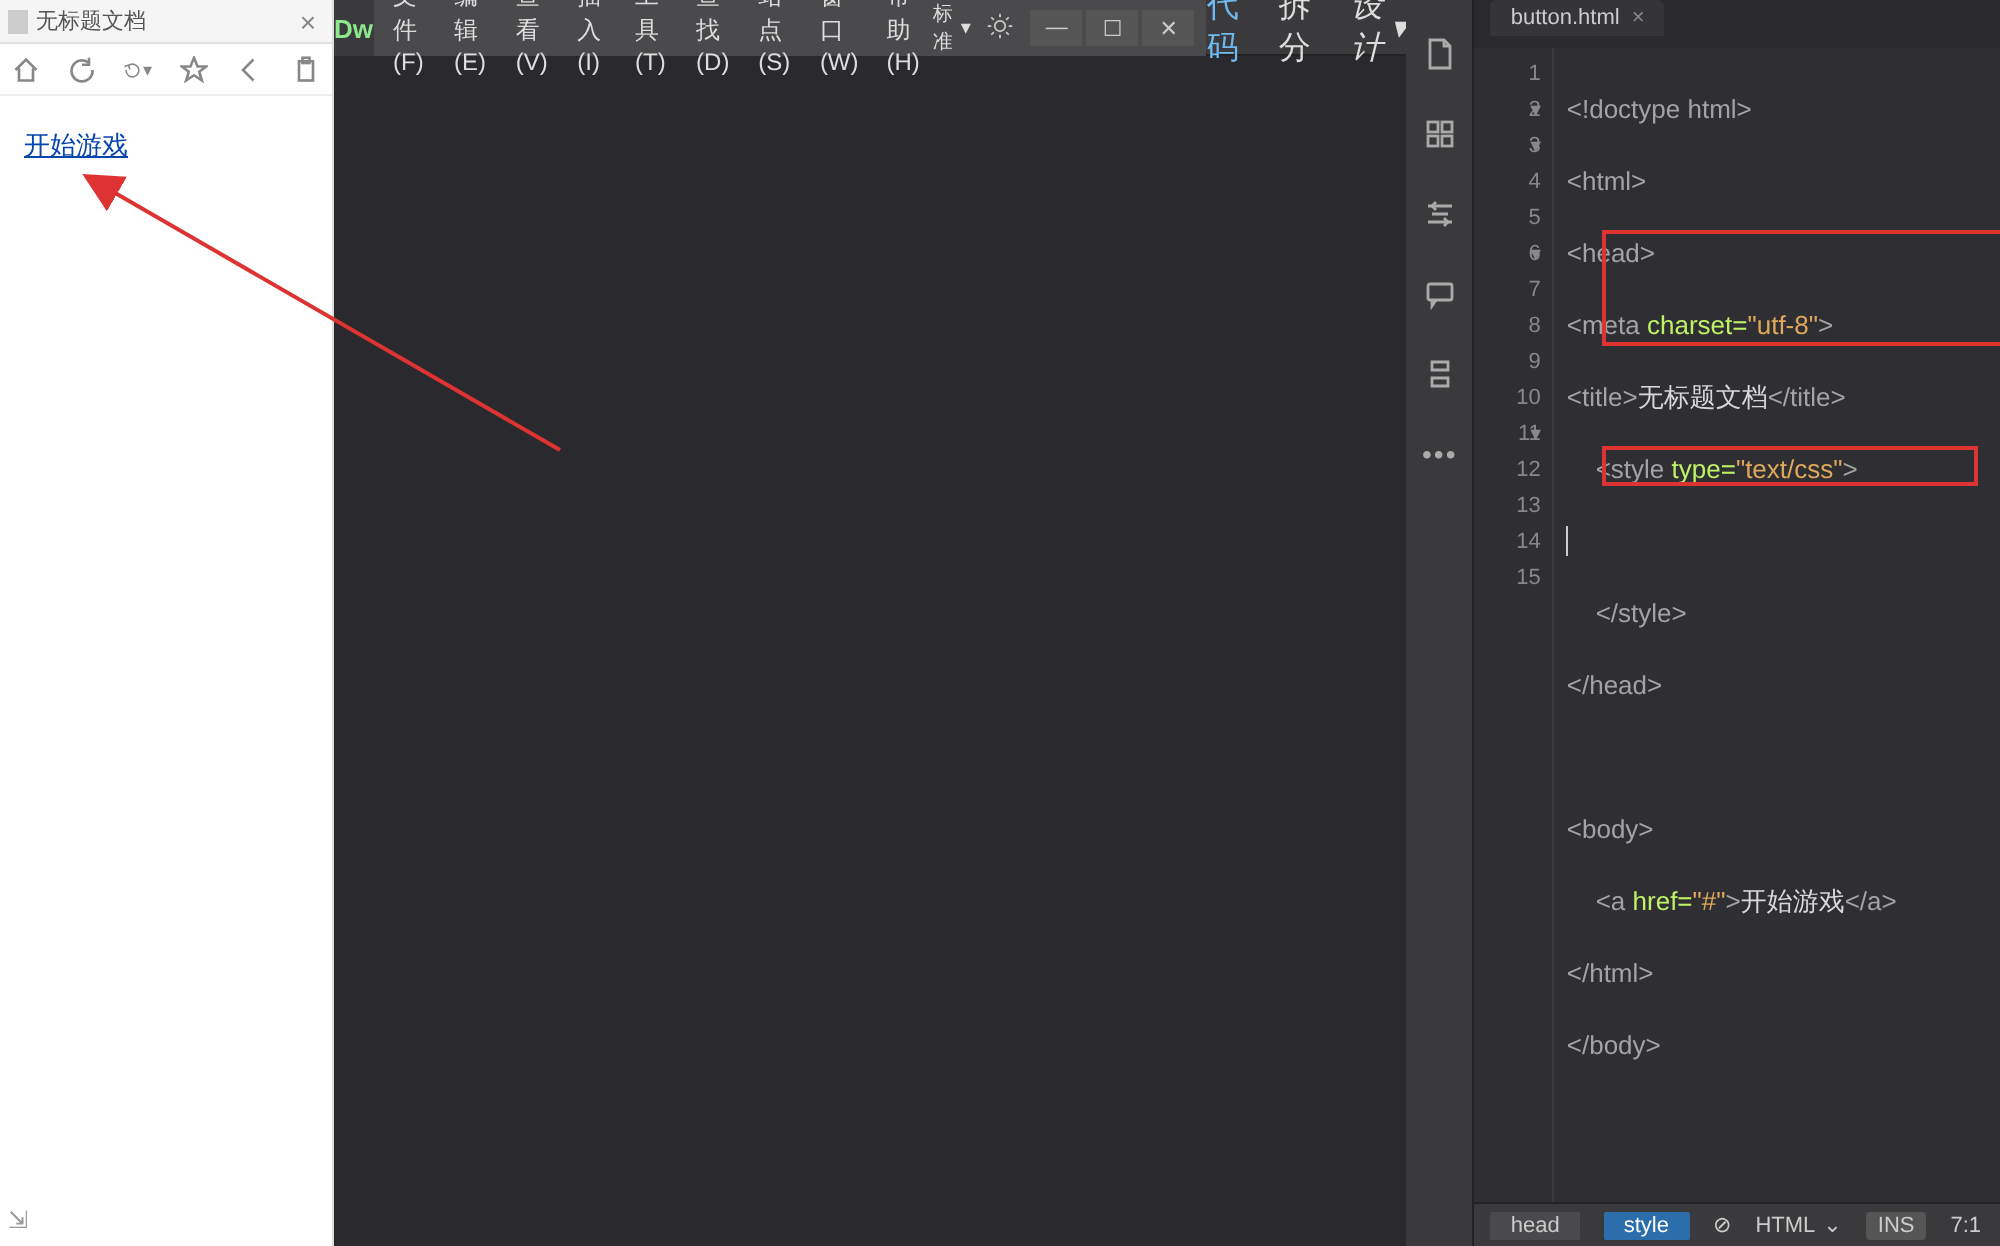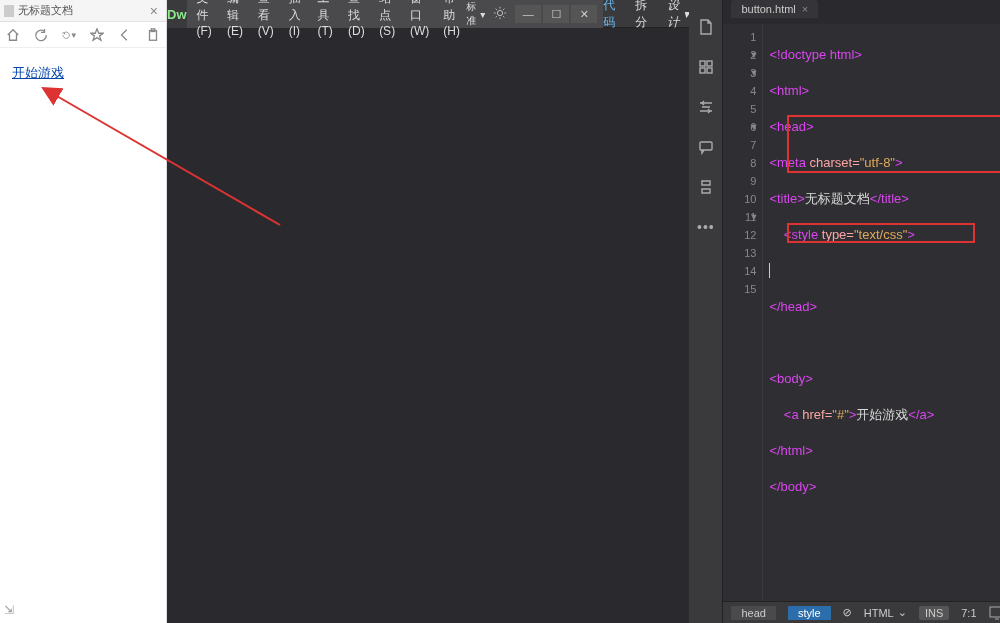--- a/index.html
+++ b/index.html
@@ -26,21 +26,21 @@
 .dw-logo { width: 28px; height: 28px; display: flex; align-items: center; justify-content: center; font-weight: bold; font-size: 13px; color: #8de88d; background: #3a3a3d; }
 .dw-menus { display: flex; gap: 2px; margin-left: 4px; }
 .dw-menu-item { padding: 0 6px; cursor: default; }
 .dw-right-controls { margin-left: auto; display: flex; align-items: center; gap: 8px; padding-right: 6px; }
 .standard { font-size: 10px; color: #ddd; display: flex; align-items: center; gap: 4px; }
 .gear { width: 14px; height: 14px; }
 .win-btns { display: flex; gap: 2px; }
 .win-btn { width: 26px; height: 18px; background: #555; display: flex; align-items: center; justify-content: center; font-size: 11px; color: #ccc; }
 
 
-.dw-subbar { height: 28px; background: #3a3a3d; display: flex; align-items: center; justify-content: center; gap: 20px; font-size: 12px; color: #ddd; border-bottom: 1px solid #222; }
+.dw-subbar { height: 28px; background: #3a3a3d; display: flex; align-items: center; justify-content: center; gap: 20px; font-size: 16px; color: #ddd; border-bottom: 1px solid #222; }
 .view-mode { cursor: default; }
 .view-mode.active { color: #6db9f0; }
 .design-dd { display: flex; align-items: center; gap: 4px; font-style: italic; }
 
 
 .dw-body { flex: 1; display: flex; min-height: 0; }
 
 
 .editor-tools { width: 34px; background: #3a3a3d; display: flex; flex-direction: column; align-items: center; padding-top: 18px; gap: 22px; border-right: 1px solid #222; }
 .editor-tools .tool { width: 18px; height: 18px; display: flex; align-items: center; justify-content: center; color: #aaa; }
@@ -51,22 +51,22 @@
 .file-tabs { height: 24px; background: #2a2a2e; display: flex; align-items: flex-start; padding-left: 8px; }
 .file-tab { background: #353539; color: #ccc; font-size: 11px; padding: 3px 10px; border-top-left-radius: 3px; border-top-right-radius: 3px; display: flex; align-items: center; gap: 6px; }
 .file-tab-close { color: #888; font-size: 11px; }
 
 .code-area { flex: 1; background: #2f2f33; display: flex; font-family: Consolas, monospace; font-size: 13px; overflow: hidden; position: relative; }
 .gutter { width: 40px; background: #2f2f33; color: #888; text-align: right; padding: 4px 6px 4px 0; line-height: 18px; font-size: 11px; border-right: 1px solid #3a3a3d; }
 .gutter .ln { height: 18px; position: relative; }
 .fold { position: absolute; left: 26px; color: #888; font-size: 9px; }
 .code-lines { padding: 4px 6px; line-height: 18px; color: #ccc; white-space: pre; }
 .code-lines .ln { height: 18px; }
-.t-tag { color: #d946ef; }
-.t-attr { color: #fca5a5; }
+.t-tag { color: #a3a3a3; }
+.t-attr { color: #bef264; }
 .t-str { color: #e0a85a; }
 .t-text { color: #d8d8d8; }
 
 
 .hl-box { position: absolute; border: 2px solid #d33; pointer-events: none; }
 
 
 .right-panels { width: 34px; background: #3a3a3d; display: flex; flex-direction: column; align-items: center; padding-top: 14px; gap: 16px; border-left: 1px solid #222; }
 .right-panels .pnl { width: 18px; height: 16px; }
 .right-panels svg { width: 18px; height: 16px; stroke: #aaa; fill: none; stroke-width: 1.3; }
@@ -239,20 +239,21 @@
           <div class="ln">15</div>
         </div>
         <div class="code-lines">
 <div class="ln"><span class="t-tag">&lt;!doctype html&gt;</span></div>
 <div class="ln"><span class="t-tag">&lt;html&gt;</span></div>
 <div class="ln"><span class="t-tag">&lt;head&gt;</span></div>
 <div class="ln"><span class="t-tag">&lt;meta </span><span class="t-attr">charset=</span><span class="t-str">"utf-8"</span><span class="t-tag">&gt;</span></div>
 <div class="ln"><span class="t-tag">&lt;title&gt;</span><span class="t-text">无标题文档</span><span class="t-tag">&lt;/title&gt;</span></div>
 <div class="ln">    <span class="t-tag">&lt;style </span><span class="t-attr">type=</span><span class="t-str">"text/css"</span><span class="t-tag">&gt;</span></div>
 <div class="ln"><span style="border-left:1px solid #ccc;">&nbsp;</span></div>
+<div class="ln">    <span class="t-tag">&lt;/style&gt;</span></div>
 <div class="ln"><span class="t-tag">&lt;/head&gt;</span></div>
 <div class="ln"></div>
 <div class="ln"><span class="t-tag">&lt;body&gt;</span></div>
 <div class="ln">    <span class="t-tag">&lt;a </span><span class="t-attr">href=</span><span class="t-str">"#"</span><span class="t-tag">&gt;</span><span class="t-text">开始游戏</span><span class="t-tag">&lt;/a&gt;</span></div>
 <div class="ln"><span class="t-tag">&lt;/html&gt;</span></div>
 <div class="ln"><span class="t-tag">&lt;/body&gt;</span></div>
 
         </div>
 
         <div class="hl-box" style="left:64px; top:91px; width:216px; height:58px;"></div>

